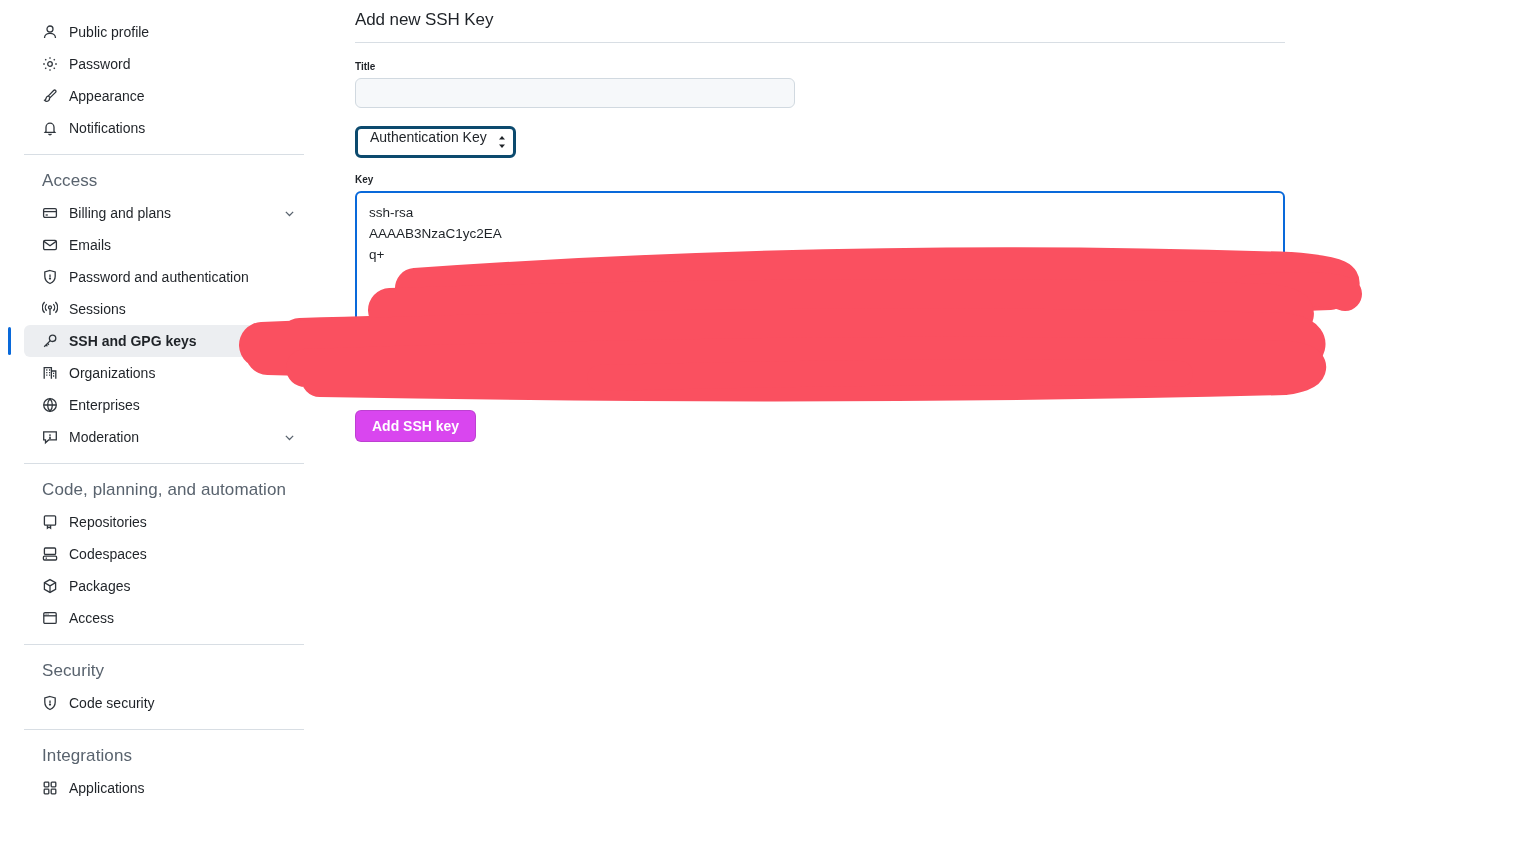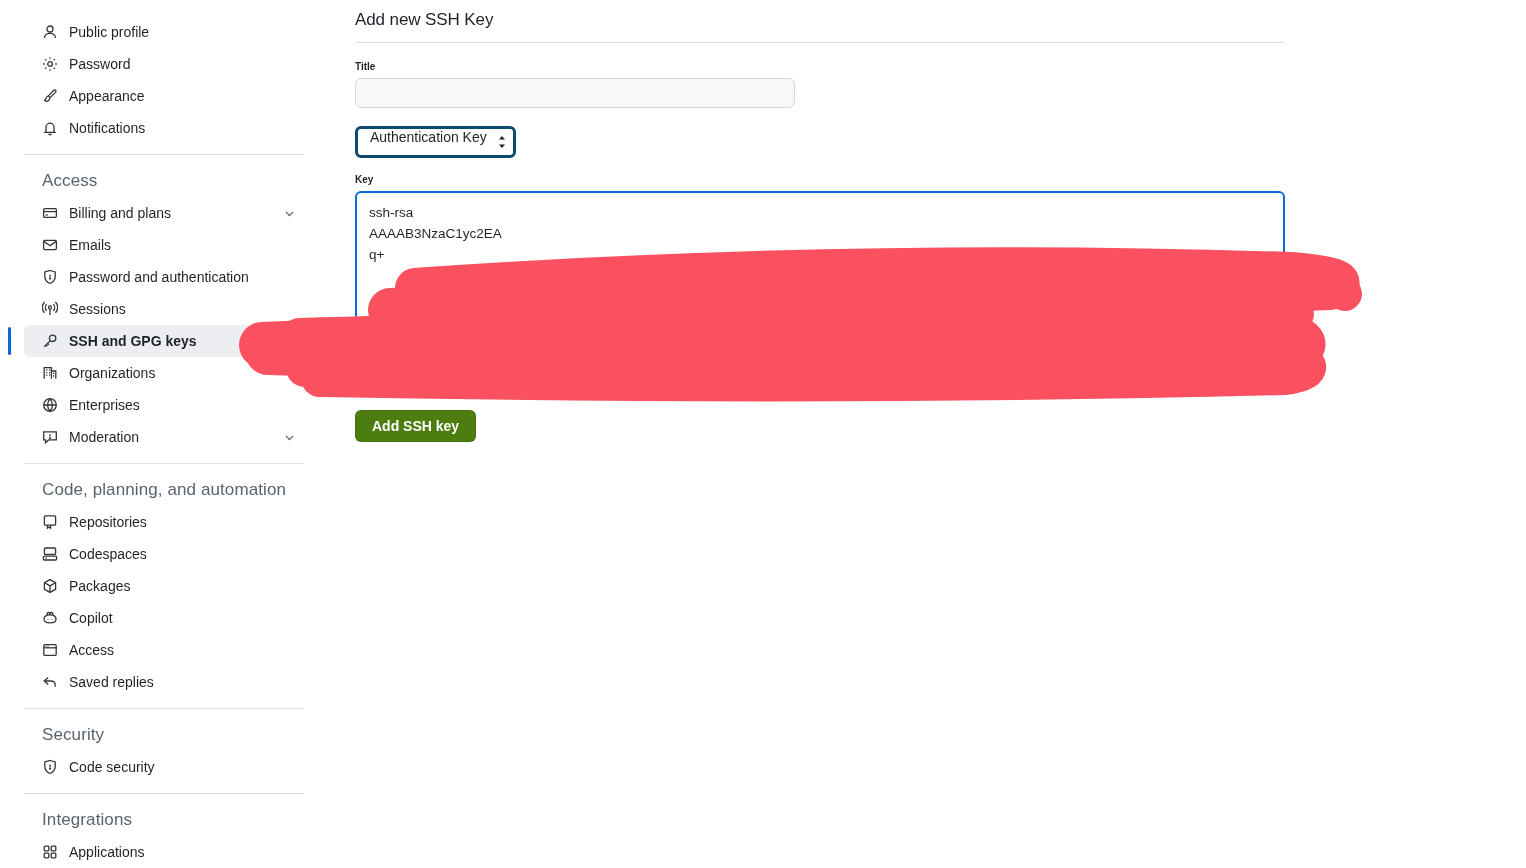--- a/index.html
+++ b/index.html
@@ -193,21 +193,21 @@
     bottom: 4px;
     width: 12px;
     height: 12px;
     pointer-events: none;
     color: #9aa4ae;
   }
   .gap-c { height: 16px; }
   #submit-btn {
     border: 1px solid rgba(31,35,40,0.15);
     border-radius: 6px;
-    background: #4d7c0f;
+    background: #d946ef;
     color: #ffffff;
     font-weight: bold;
     font-size: 14px;
     font-family: "Liberation Sans", sans-serif;
     padding: 0 16px;
     height: 32px;
     cursor: pointer;
   }
 
   
@@ -394,52 +394,32 @@
     <div class="nav-item">
       <span class="ic">
         <svg width="16" height="16" viewBox="0 0 16 16" fill="none" stroke="currentColor" stroke-width="1.3">
           <path d="M8 1.6l5.6 3.1v6.6L8 14.4 2.4 11.3V4.7z"></path>
             <path d="M2.6 4.8L8 7.9l5.4-3.1M8 7.9v6.3"></path>
         </svg>
       </span>
       <span class="nv-label">Packages</span>
     </div>
 
-    <div class="nav-item">
-      <span class="ic">
-        <svg width="16" height="16" viewBox="0 0 16 16" fill="none" stroke="currentColor" stroke-width="1.3">
-          <path d="M2 9.2c0-2.7 2.7-4.3 6-4.3s6 1.6 6 4.3c0 2.2-2.3 3.6-6 3.6s-6-1.4-6-3.6z"></path>
-          <path d="M5.2 4.9c-.3-1.4.3-2.6 1.4-2.6 1 0 1.4.9 1.4 2.6M10.8 4.9c.3-1.4-.3-2.6-1.4-2.6-1 0-1.4.9-1.4 2.6"></path>
-          <circle cx="6" cy="9.3" r=".55" fill="currentColor" stroke="none"></circle>
-          <circle cx="10" cy="9.3" r=".55" fill="currentColor" stroke="none"></circle>
-        </svg>
-      </span>
-      <span class="nv-label">Copilot</span>
-    </div>
 
     <div class="nav-item">
       <span class="ic">
         <svg width="16" height="16" viewBox="0 0 16 16" fill="none" stroke="currentColor" stroke-width="1.3">
           <rect x="1.8" y="2.6" width="12.4" height="10.8" rx="1.2"></rect>
             <path d="M1.8 5.8h12.4"></path>
           <path d="M3.6 4.2h.9M5.6 4.2h.9"></path>
         </svg>
       </span>
       <span class="nv-label">Access</span>
     </div>
 
-    <div class="nav-item">
-      <span class="ic">
-        <svg width="16" height="16" viewBox="0 0 16 16" fill="none" stroke="currentColor" stroke-width="1.3">
-          <path d="M6.2 3.4L2.2 7l4 3.6"></path>
-            <path d="M2.6 7h6.2c2.6 0 4.4 1.7 4.4 4.1v1.6"></path>
-        </svg>
-      </span>
-      <span class="nv-label">Saved replies</span>
-    </div>
   </div>
 
   <div class="divider"></div>
 
   <div class="nav-group">
     <div class="group-label">Security</div>
     <div class="nav-item">
       <span class="ic">
         <svg width="16" height="16" viewBox="0 0 16 16" fill="none" stroke="currentColor" stroke-width="1.3">
           <path d="M8 1.5L13.2 3v4.3c0 3.3-2.2 6-5.2 7.2-3-1.2-5.2-3.9-5.2-7.2V3z"></path>

